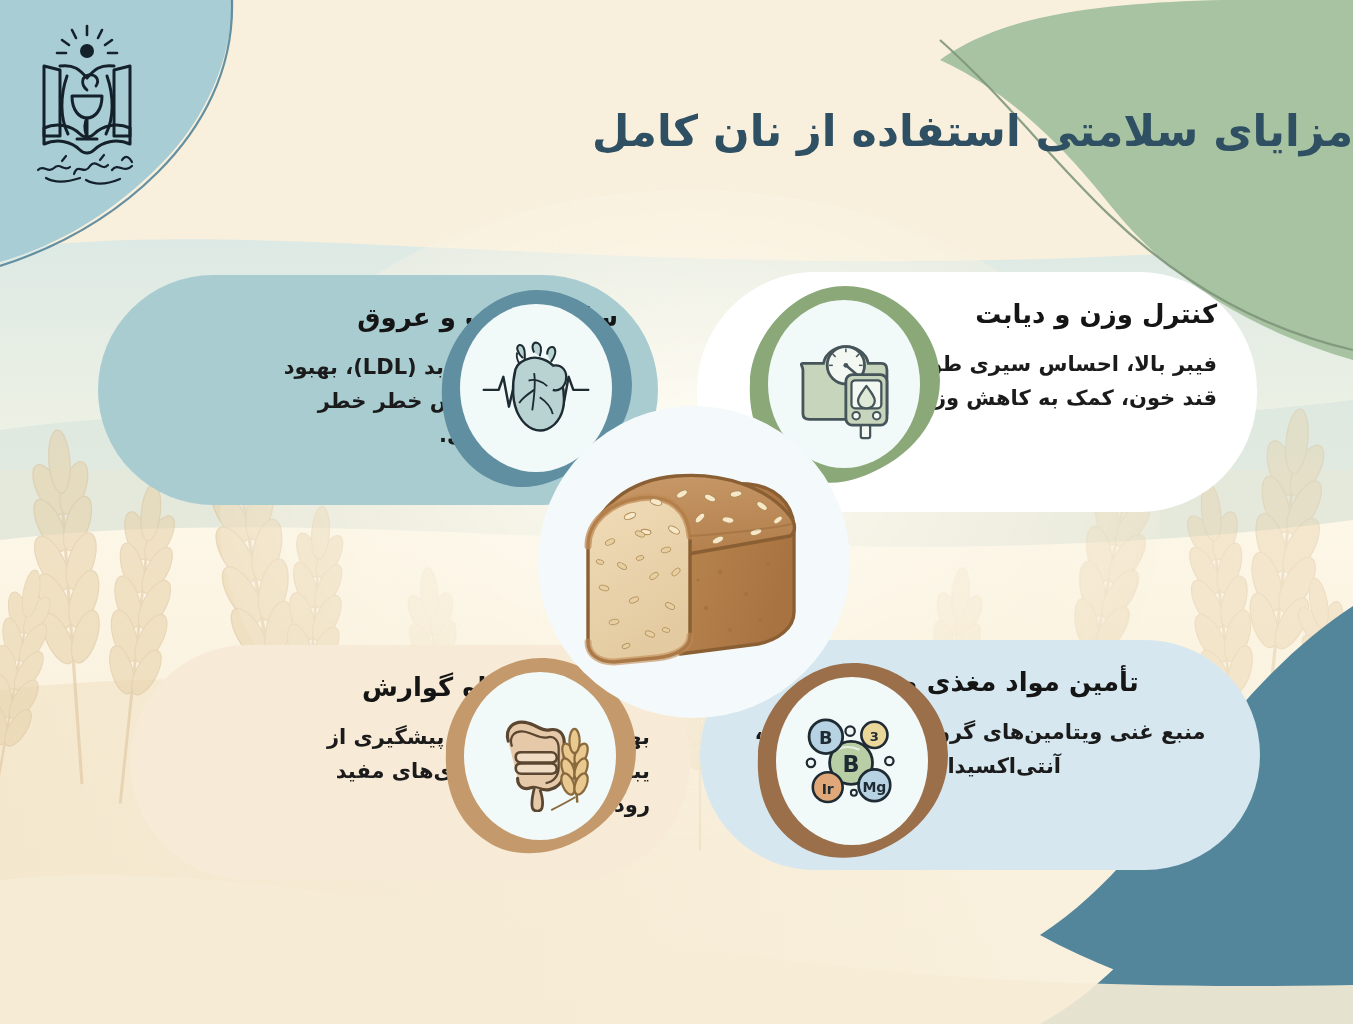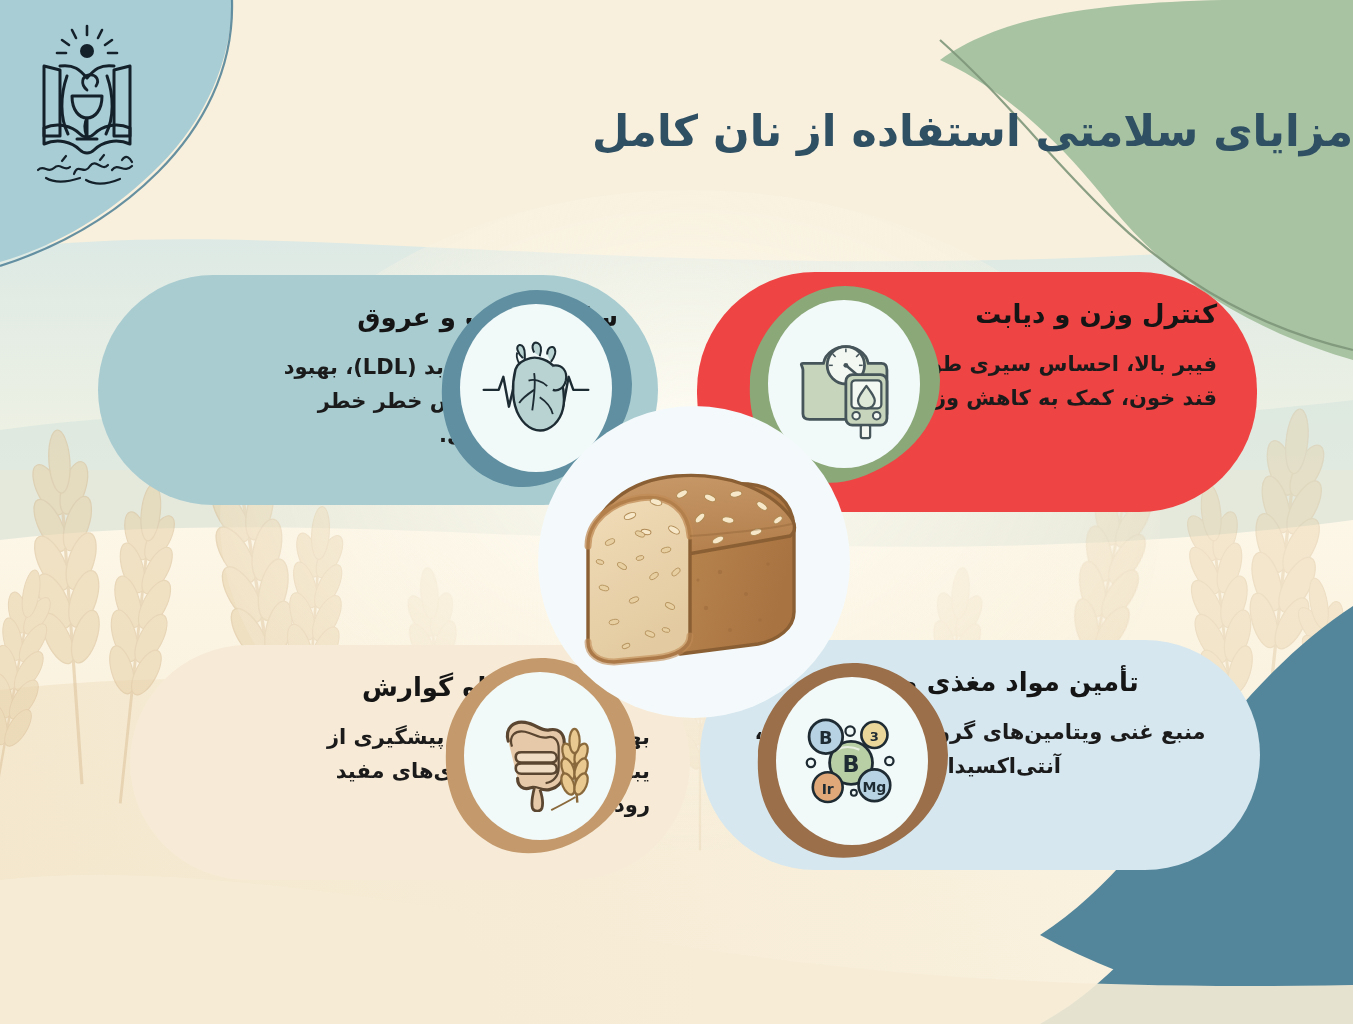--- a/index.html
+++ b/index.html
@@ -29,21 +29,21 @@
 
   #card-heart{
     left:98px;top:275px;width:560px;height:230px;
     background:#a9ccd1;
     border-radius:118px 118px 118px 118px;
     padding:26px 40px 0 150px;
     text-align:right;
   }
   #card-weight{
     left:697px;top:272px;width:560px;height:240px;
-    background:#ef4444;
+    background:#ffffff;
     border-radius:118px;
     padding:26px 40px 0 40px;
     text-align:right;
   }
   #card-digest{
     left:130px;top:645px;width:560px;height:235px;
     background:#f7ebd7;
     border-radius:118px;
     padding:26px 40px 0 150px;
     text-align:right;

